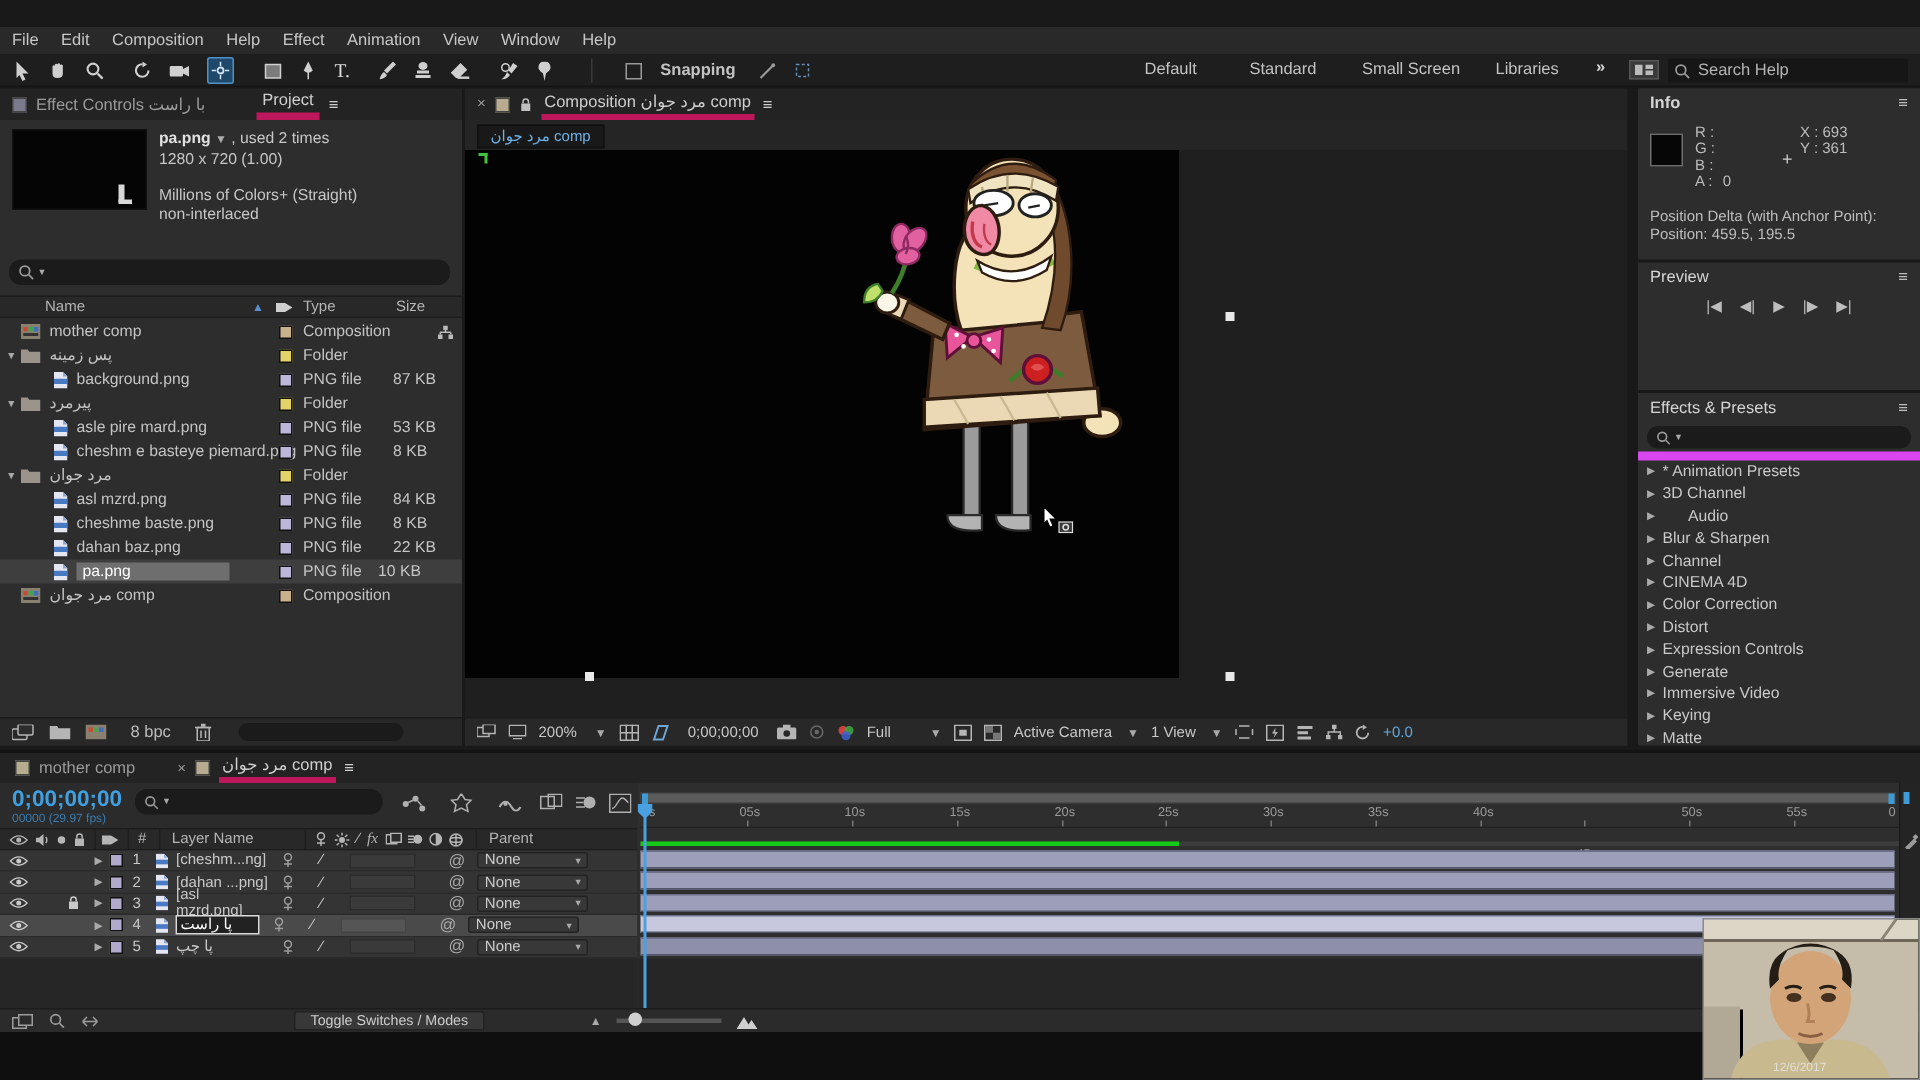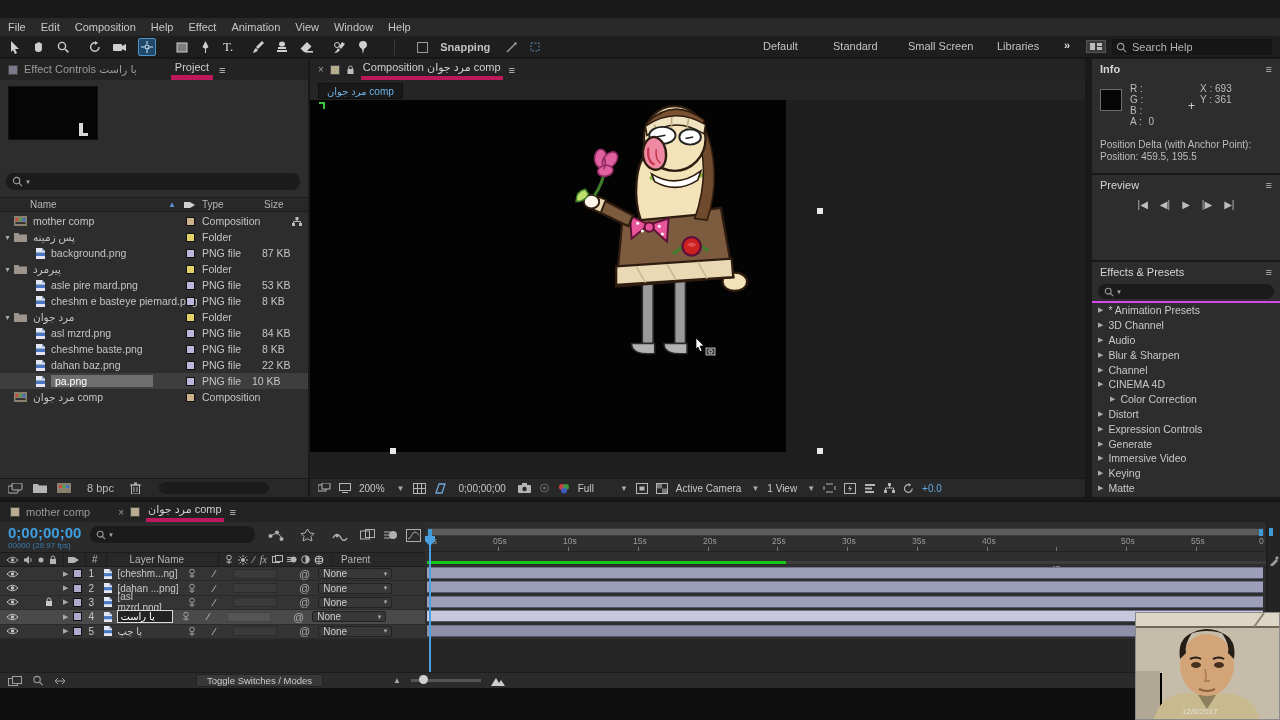--- a/index.html
+++ b/index.html
@@ -174,20 +174,28 @@
     <span class="dim" style="font-size:11px;">Effect Controls با راست</span>
     <span class="tabtitle underline-active" style="margin-left:28px;padding:3px 4px 2px 4px;">Project</span>
     <span class="ico" style="color:#cfcfcf;">≡</span>
   </div>
   <div class="abs panel" style="left:0;top:80px;width:308px;height:417px;">
 
     <div class="abs" style="left:8px;top:6px;width:90px;height:54px;background:#050505;border:1px solid #111;">
       <span class="abs" style="left:70px;top:36px;width:4px;height:12px;background:#d8d8d8;"></span>
       <span class="abs" style="left:70px;top:46px;width:9px;height:3px;background:#d8d8d8;"></span>
     </div>
+    <div class="abs" style="left:106px;top:6px;font-size:10.5px;">
+      <div><b style="color:#e0e0e0;">pa.png</b>
+        <span class="caret">▼</span>
+        <span>, used 2 times</span></div>
+      <div style="margin-top:2px;">1280 x 720 (1.00)</div>
+      <div style="margin-top:12px;">Millions of Colors+ (Straight)</div>
+      <div style="margin-top:1px;">non-interlaced</div>
+    </div>
 
     <div class="abs well flex" style="left:6px;top:93px;width:294px;height:17px;padding-left:6px;gap:2px;">
       <svg width="11" height="11" viewBox="0 0 12 12">
           <circle cx="5" cy="5" r="3.5" fill="none" stroke="#9a9a9a" stroke-width="1.3"></circle>
           <line x1="7.8" y1="7.8" x2="11" y2="11" stroke="#9a9a9a" stroke-width="1.3"></line>
         </svg>
       <span class="caret" style="font-size:6px;">▼</span>
     </div>
 
     <div class="abs hdr flex" style="left:0;top:117px;width:308px;height:15px;font-size:10px;color:#b5b5b5;">
@@ -672,46 +680,46 @@
       <span style="color:#d5d5d5;">Effects &amp; Presets</span>
       <span class="ico">≡</span>
     </div>
     <div class="well flex" style="margin:2px 6px;height:15px;padding-left:6px;gap:2px;">
       <svg width="10" height="10" viewBox="0 0 12 12">
           <circle cx="5" cy="5" r="3.5" fill="none" stroke="#9a9a9a" stroke-width="1.3"></circle>
           <line x1="7.8" y1="7.8" x2="11" y2="11" stroke="#9a9a9a" stroke-width="1.3"></line>
         </svg>
       <span class="caret" style="font-size:6px;">▼</span>
     </div>
-    <div style="font-size:10.5px;color:#c9c9c9;border-top:2px solid #d946ef;">
+    <div style="font-size:10.5px;color:#c9c9c9;border-top:6px solid #d946ef;">
       <div class="flex" style="height:14.8px;gap:5px;padding-left:6px;">
           <span class="caret" style="font-size:7px;">▶</span>
           <span>* Animation Presets</span>
         </div>
       <div class="flex" style="height:14.8px;gap:5px;padding-left:6px;">
           <span class="caret" style="font-size:7px;">▶</span>
           <span>3D Channel</span>
         </div>
-      <div class="flex" style="height:14.8px;gap:5px;padding-left:6px;">
+      <div class="flex" style="height:14.8px;gap:22px;padding-left:6px;">
           <span class="caret" style="font-size:7px;">▶</span>
           <span>Audio</span>
         </div>
       <div class="flex" style="height:14.8px;gap:5px;padding-left:6px;">
           <span class="caret" style="font-size:7px;">▶</span>
           <span>Blur &amp; Sharpen</span>
         </div>
       <div class="flex" style="height:14.8px;gap:5px;padding-left:6px;">
           <span class="caret" style="font-size:7px;">▶</span>
           <span>Channel</span>
         </div>
       <div class="flex" style="height:14.8px;gap:5px;padding-left:6px;">
           <span class="caret" style="font-size:7px;">▶</span>
           <span>CINEMA 4D</span>
         </div>
-      <div class="flex" style="height:14.8px;gap:5px;padding-left:18px;">
+      <div class="flex" style="height:14.8px;gap:5px;padding-left:6px;">
           <span class="caret" style="font-size:7px;">▶</span>
           <span>Color Correction</span>
         </div>
       <div class="flex" style="height:14.8px;gap:5px;padding-left:6px;">
           <span class="caret" style="font-size:7px;">▶</span>
           <span>Distort</span>
         </div>
       <div class="flex" style="height:14.8px;gap:5px;padding-left:6px;">
           <span class="caret" style="font-size:7px;">▶</span>
           <span>Expression Controls</span>
@@ -824,21 +832,21 @@
         </span>
       <span style="width:1px;height:13px;background:#1e1e1e;margin-left:6px;"></span>
       <span class="ico" style="margin-left:4px;">
         <svg width="11" height="10" viewBox="0 0 11 10">
             <path d="M0 2 L6 2 L11 5 L6 8 L0 8 Z" fill="#b5b5b5"></path>
           </svg>
         </span>
       <span style="width:1px;height:13px;background:#1e1e1e;margin-left:6px;"></span>
       <span style="margin-left:6px;">#</span>
       <span style="width:1px;height:13px;background:#1e1e1e;margin-left:8px;"></span>
-      <span style="margin-left:23px;">Layer Name</span>
+      <span style="margin-left:8px;">Layer Name</span>
       <span style="width:1px;height:13px;background:#1e1e1e;margin-left:34px;"></span>
       <span class="ico" style="margin-left:5px;">
         <svg width="10" height="11" viewBox="0 0 10 11">
             <circle cx="5" cy="3.5" r="2.3" fill="none" stroke="#b5b5b5"></circle>
             <line x1="5" y1="5.8" x2="5" y2="10" stroke="#b5b5b5"></line>
             <line x1="2.3" y1="8" x2="7.7" y2="8" stroke="#b5b5b5"></line>
           </svg>
         </span>
       <span class="ico" style="margin-left:4px;">
         <svg width="10" height="10" viewBox="0 0 10 10">

